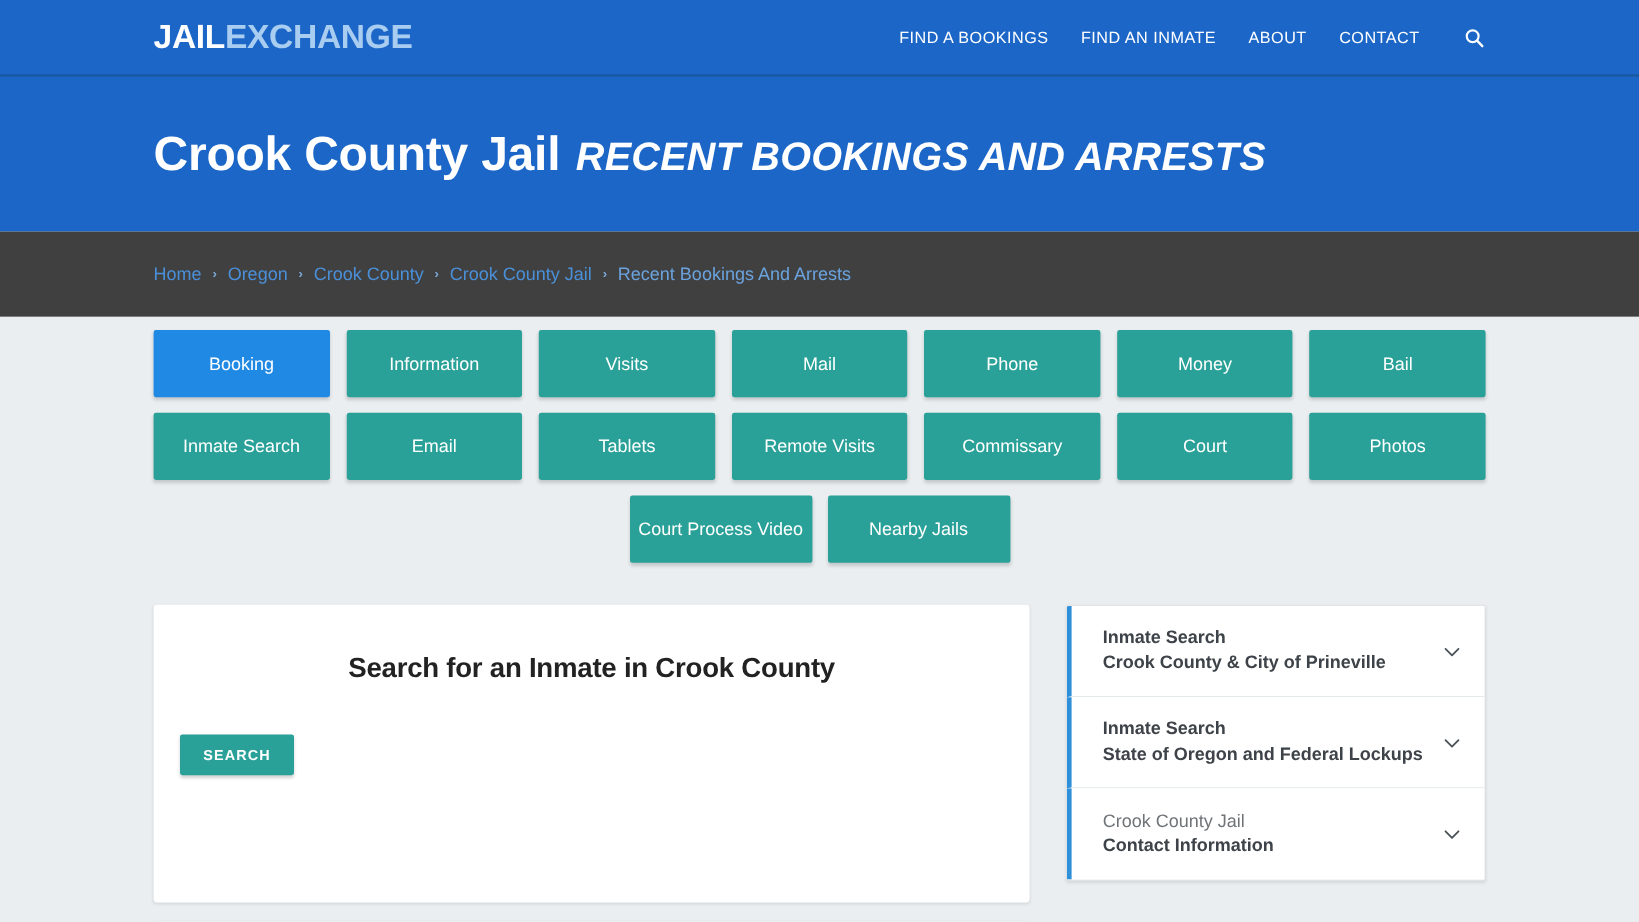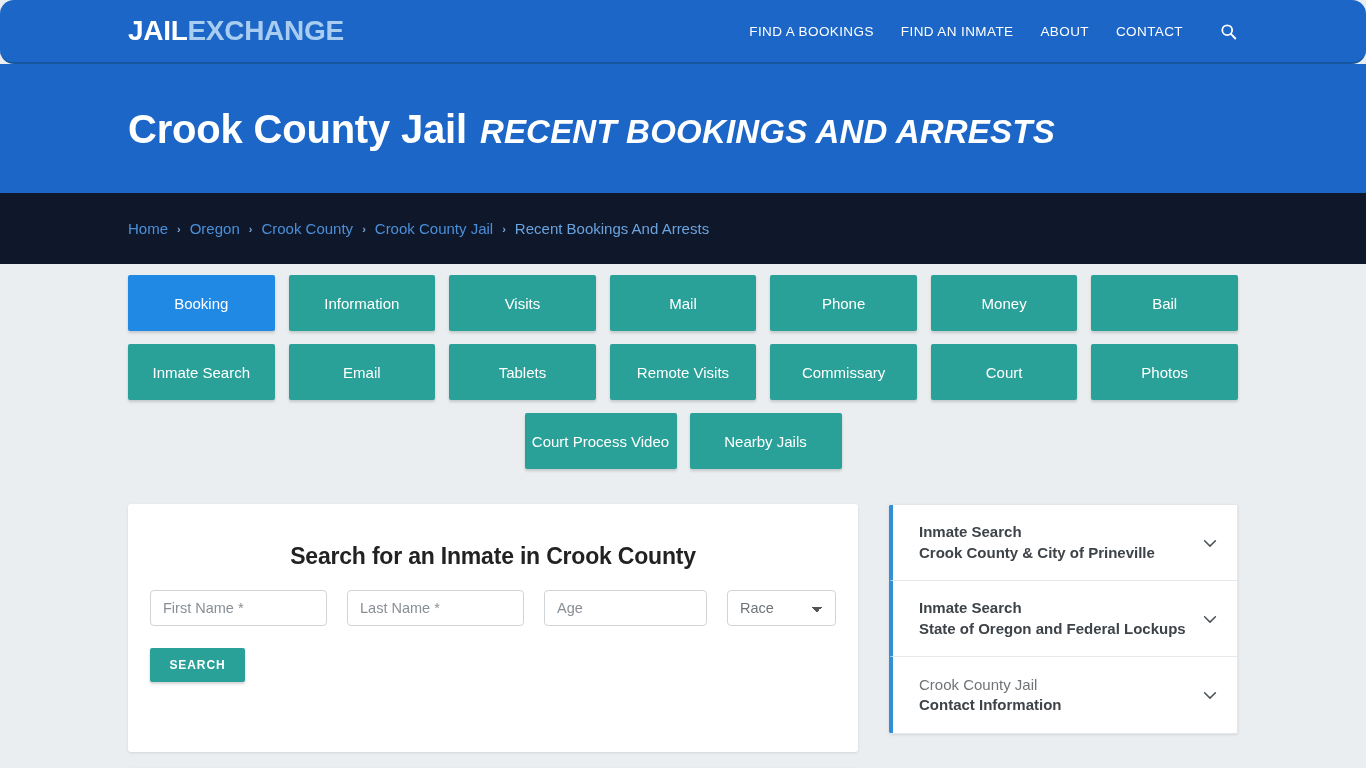--- a/index.html
+++ b/index.html
@@ -13,21 +13,20 @@
   }
 
   
   .navbar {
     height: 64px;
     background: #1b66c7;
     display: flex;
     align-items: center;
     position: relative;
     border-bottom: 2px solid #17579f;
-    border-radius: 14px;
   }
   .logo {
     margin-left: 128px;
     font-size: 28px;
     font-weight: bold;
     letter-spacing: -0.3px;
     line-height: 1;
     user-select: none;
   }
   .logo .lg-jail { color: #ffffff; }
@@ -77,21 +76,21 @@
     font-weight: bold;
     font-style: italic;
     margin-left: 13px;
     letter-spacing: 0.2px;
     line-height: 1;
   }
 
   
   .breadcrumb-bar {
     height: 71px;
-    background: #0f172a;
+    background: #404040;
     display: flex;
     align-items: center;
   }
   .breadcrumb {
     margin-left: 128px;
     display: flex;
     align-items: center;
     gap: 9px;
   }
   .crumb {
@@ -329,28 +328,20 @@
       <button class="tab-btn">Court Process Video</button>
       <button class="tab-btn">Nearby Jails</button>
     </div>
 
     <div class="content-row">
 
       <div class="col-main">
 
         <div class="card search-card">
           <div class="search-heading">Search for an Inmate in Crook County</div>
-          <div class="search-fields">
-            <input class="fld fld-first" type="text" placeholder="First Name *" style="">
-            <input class="fld fld-last" type="text" placeholder="Last Name *" style="">
-            <input class="fld fld-age" type="text" placeholder="Age" style="">
-            <select class="fld fld-race">
-              <option>Race</option>
-            </select>
-          </div>
           <button class="search-btn">SEARCH</button>
         </div>
 
         <div class="card faq-card">
           
         </div>
 
       </div>
 
       <div class="col-side">

